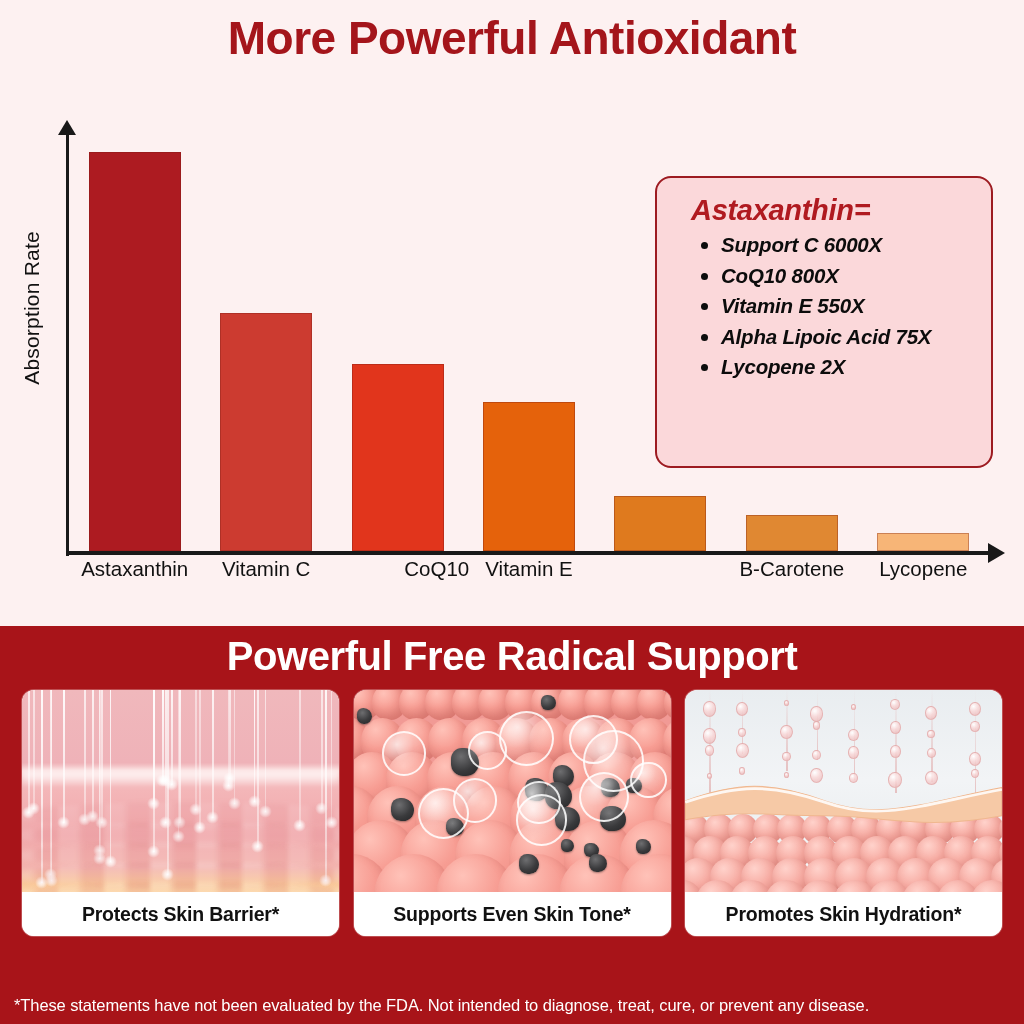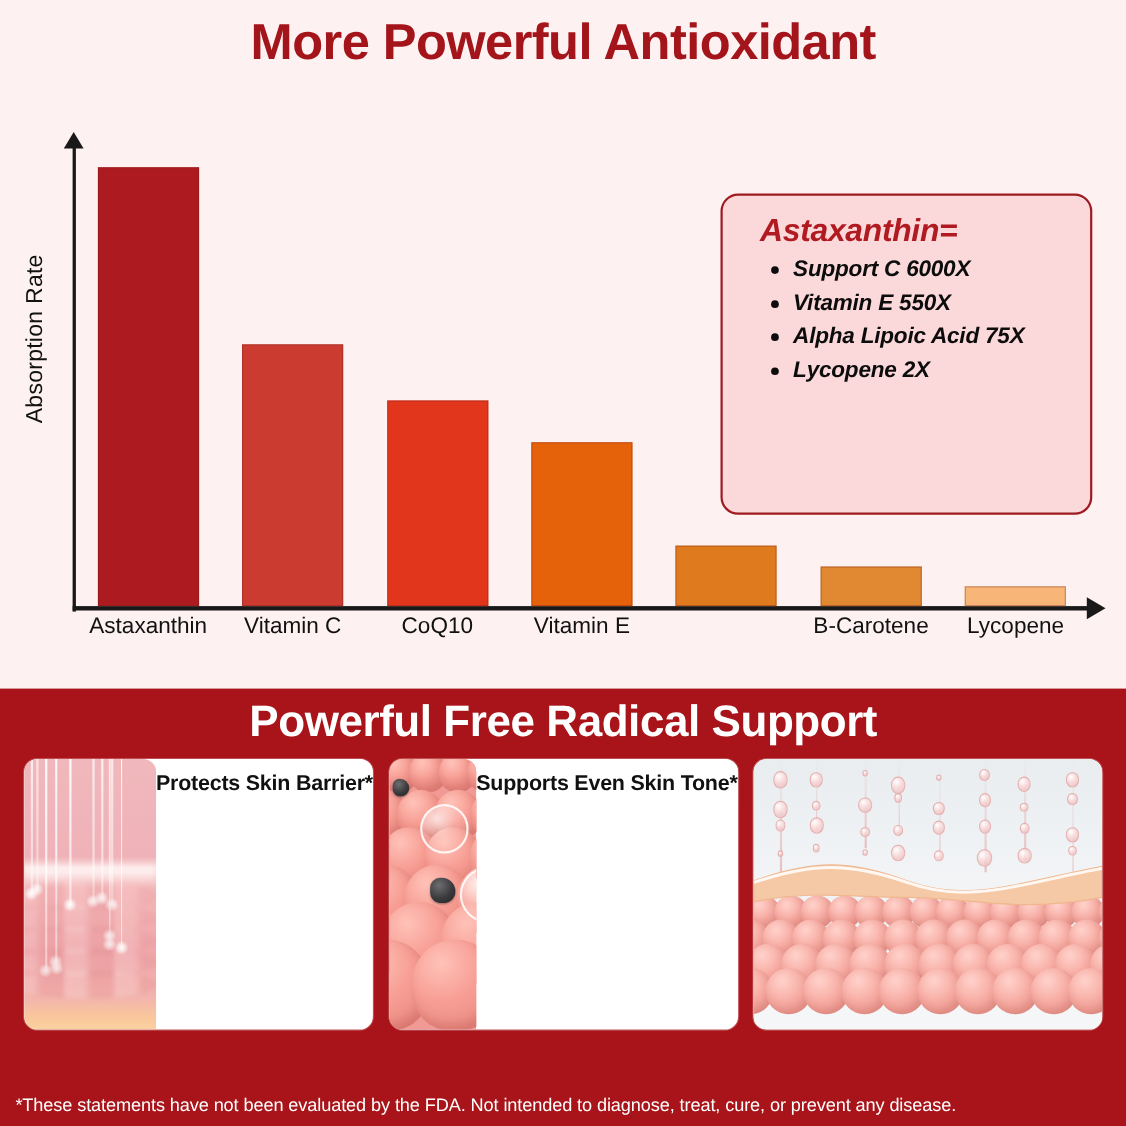--- a/index.html
+++ b/index.html
@@ -133,21 +133,21 @@
   .panels {
     position:absolute; left:22px; top:64px;
     width:980px; height:246px;
     display:flex; justify-content:space-between;
   }
   .panel {
     width:317px; height:246px;
     background:#ffffff;
     border-radius:12px;
     overflow:hidden;
-    display:flex; flex-direction:row;
+    display:flex; flex-direction:column;
     box-shadow:0 0 0 1px rgba(255,255,255,0.25);
     justify-content:center;
   }
   .panel-img {
     flex:1 1 auto;
     position:relative;
     overflow:hidden;
     border-radius:12px 12px 0 0;
   }
   .panel-caption {
@@ -263,39 +263,40 @@
           <div class="bar" style="left: 676.857px; width: 92px; height: 36.125px; background: rgb(224, 136, 50);"></div>
           <div class="bar" style="left: 808.286px; width: 92px; height: 18.275px; background: rgb(247, 181, 119);"></div>
         </div>
       <div class="xlabels" id="xlabels">
           <div class="xlabel" style="left: -6px; width: 143.429px;">
             <div>Astaxanthin</div>
           </div>
           <div class="xlabel" style="left: 125.429px; width: 143.429px;">
             <div>Vitamin C</div>
           </div>
-          <div class="xlabel" style="left: 256.857px; width: 143.429px;">
+          <div class="xlabel" style="left: 256.857px; width: 143.429px; text-align: right;">
             <div>CoQ10</div>
           </div>
           <div class="xlabel" style="left: 388.286px; width: 143.429px;">
             <div>Vitamin E</div>
           </div>
           <div class="xlabel" style="left: 651.143px; width: 143.429px;">
             <div>B-Carotene</div>
           </div>
           <div class="xlabel" style="left: 782.571px; width: 143.429px;">
             <div>Lycopene</div>
           </div>
         </div>
     </div>
 
     <div class="callout">
       <div class="callout-title">Astaxanthin=</div>
       <ul id="callout-list">
           <li>Support C 6000X</li>
+          <li>CoQ10 800X</li>
           <li>Vitamin E 550X</li>
           <li>Alpha Lipoic Acid 75X</li>
           <li>Lycopene 2X</li>
         </ul>
     </div>
   </div>
 
   <div class="bottom-section">
     <div class="sub-headline">Powerful Free Radical Support</div>
 
@@ -567,20 +568,21 @@
               <div class="hcell" style="width: 42px; height: 42px; left: 45.24px; top: 190px; z-index: 3;"></div>
               <div class="hcell" style="width: 42px; height: 42px; left: 79.68px; top: 190px; z-index: 3;"></div>
               <div class="hcell" style="width: 42px; height: 42px; left: 114.12px; top: 190px; z-index: 3;"></div>
               <div class="hcell" style="width: 42px; height: 42px; left: 148.56px; top: 190px; z-index: 3;"></div>
               <div class="hcell" style="width: 42px; height: 42px; left: 183px; top: 190px; z-index: 3;"></div>
               <div class="hcell" style="width: 42px; height: 42px; left: 217.44px; top: 190px; z-index: 3;"></div>
               <div class="hcell" style="width: 42px; height: 42px; left: 251.88px; top: 190px; z-index: 3;"></div>
               <div class="hcell" style="width: 42px; height: 42px; left: 286.32px; top: 190px; z-index: 3;"></div>
             </div>
         </div>
+        <div class="panel-caption">Promotes Skin Hydration*</div>
       </div>
 
     </div>
   </div>
 
   <div class="footer">*These statements have not been evaluated by the FDA. Not intended to diagnose, treat, cure, or prevent any disease.</div>
 
 </div>
 
 </body></html>

